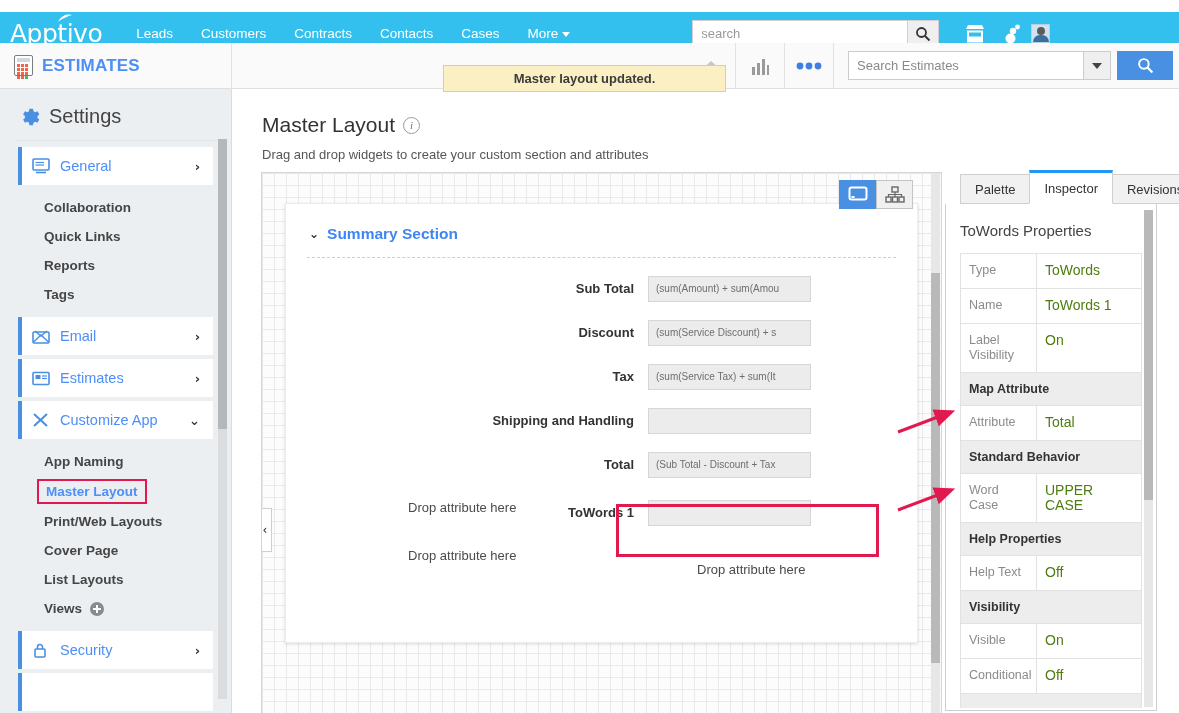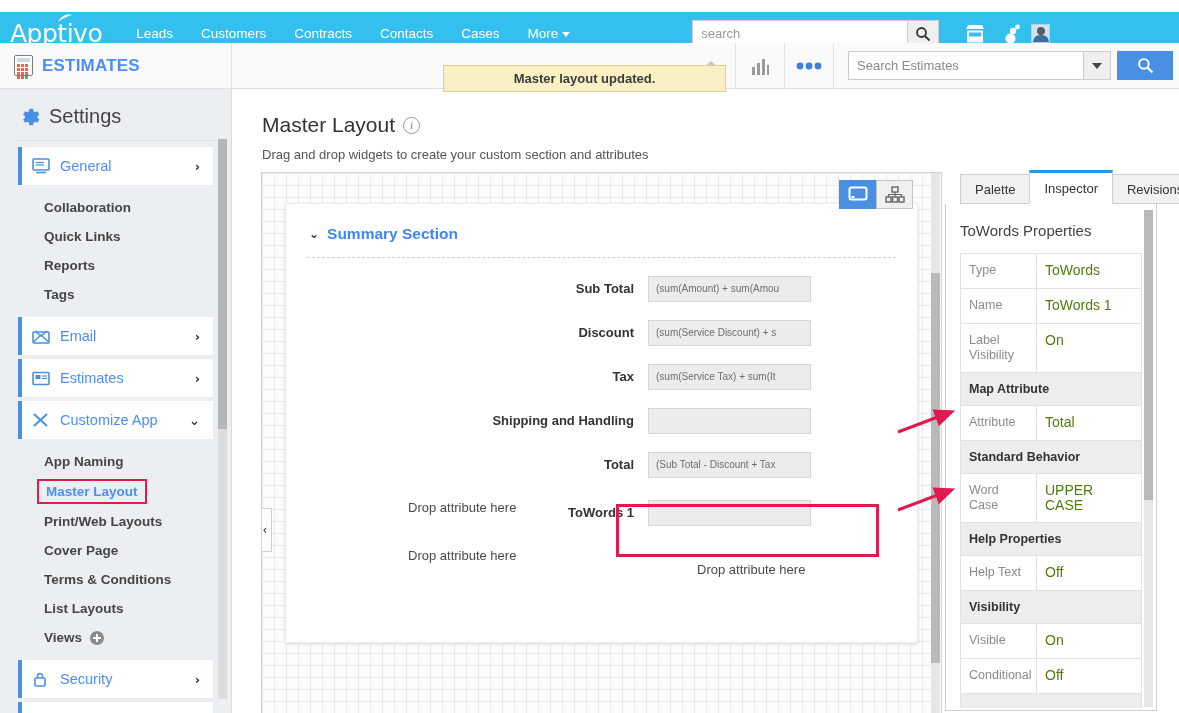--- a/index.html
+++ b/index.html
@@ -498,23 +498,20 @@
       <div class="side-sub-item link boxed">
           <span>Master Layout</span>
         </div>
       <div class="side-sub-item">
           <span>Print/Web Layouts</span>
         </div>
       <div class="side-sub-item">
           <span>Cover Page</span>
         </div>
       <div class="side-sub-item">
-          <span>Terms &amp; Conditions</span>
-        </div>
-      <div class="side-sub-item">
           <span>List Layouts</span>
         </div>
       <div class="side-sub-item">
           <span>Views</span>
           <i class="plus-badge"></i>
         </div>
     </div>
 
     <div class="side-group">
       <span class="gi">

